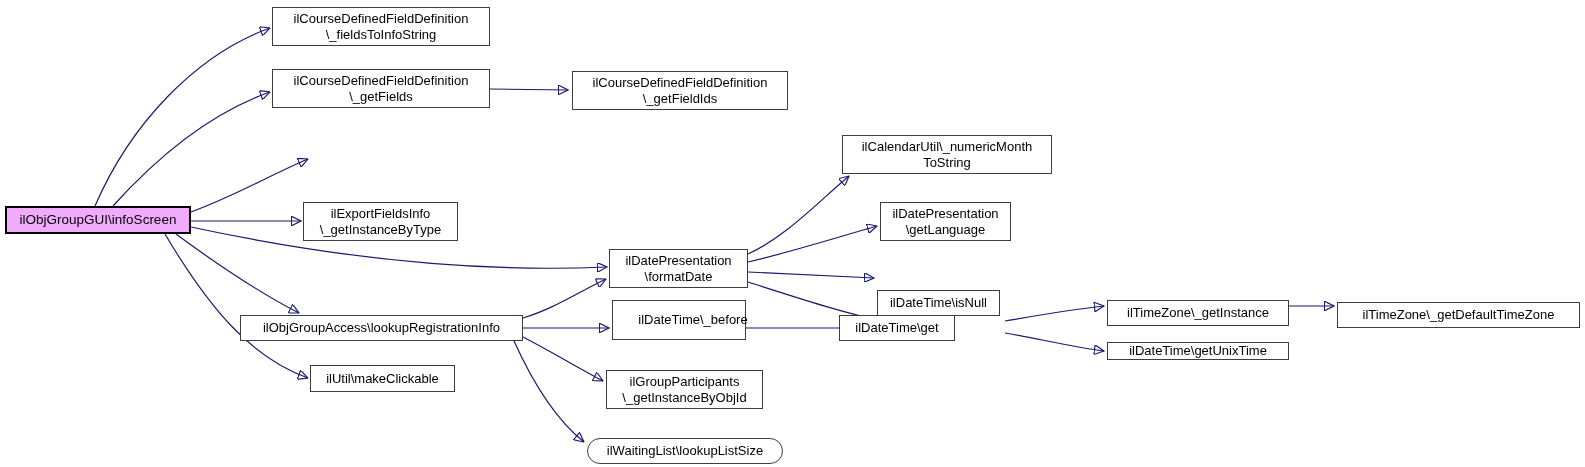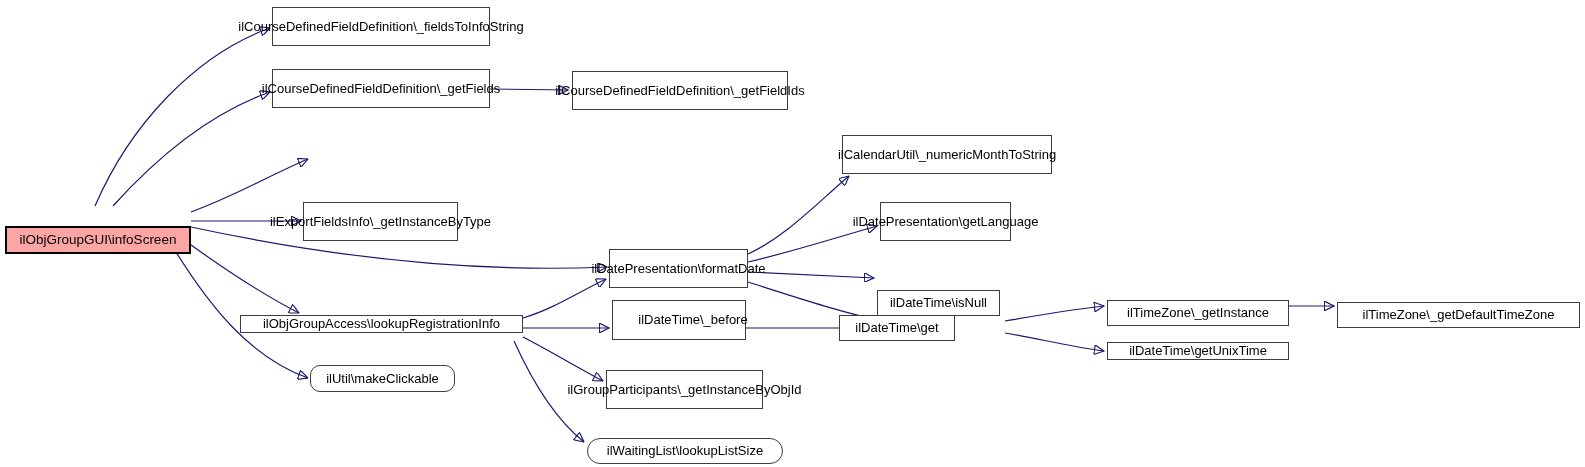--- a/index.html
+++ b/index.html
@@ -21,37 +21,36 @@
     fill: none;
     stroke: #191970;
     stroke-width: 1.2;
   }
   .node {
     position: absolute;
     box-sizing: border-box;
     background: #ffffff;
     border: 1px solid #3d3d3d;
     display: flex;
-    flex-direction: row;
+    flex-direction: column;
     align-items: center;
     justify-content: center;
     text-align: center;
     font-size: 13px;
     line-height: 16px;
     color: #000000;
     white-space: nowrap;
     cursor: pointer;
   }
   .node span { display: block; }
   .node.root {
-    background: #fca5a5;
+    background: #f0abfc;
     border: 2px solid #000000;
     cursor: default;
     font-size: 13.5px;
-    margin-top: 20px;
   }
 </style>
 </head>
 <body>
 
 <div class="diagram">
 
   <svg class="edge-layer" viewBox="0 0 1585 467" xmlns="http://www.w3.org/2000/svg">
     <defs>
       <marker id="arrow" viewBox="0 0 10 10" refX="10" refY="5" markerWidth="9" markerHeight="8" orient="auto-start-reverse">
@@ -117,21 +116,21 @@
 
   <div class="node" style="left:880px; top:202px; width:131px; height:39px;">
     <span>ilDatePresentation</span>
     <span>\getLanguage</span>
   </div>
 
   <div class="node" style="left:877px; top:265px; width:123px; height:26px;margin-top:25px;">
     <span>ilDateTime\isNull</span>
   </div>
 
-  <div class="node" style="left:240px; top:315px; width:283px; height:18px;">
+  <div class="node" style="left:240px; top:315px; width:283px; height:26px;">
     <span>ilObjGroupAccess\lookupRegistrationInfo</span>
   </div>
 
   <div class="node" style="left:612px; top:300px; width:134px; height:40px;padding-left:28px;">
     <span>ilDateTime\_before</span>
   </div>
 
   <div class="node" style="left:839px; top:315px; width:116px; height:26px;">
     <span>ilDateTime\get</span>
   </div>
@@ -141,21 +140,21 @@
   </div>
 
   <div class="node" style="left:1107px; top:342px; width:182px; height:18px;">
     <span>ilDateTime\getUnixTime</span>
   </div>
 
   <div class="node" style="left:1337px; top:302px; width:243px; height:26px;">
     <span>ilTimeZone\_getDefaultTimeZone</span>
   </div>
 
-  <div class="node" style="left:310px; top:365px; width:145px; height:27px;border-radius:10px;">
+  <div class="node" style="left:310px; top:365px; width:145px; height:27px;">
     <span>ilUtil\makeClickable</span>
   </div>
 
   <div class="node" style="left:606px; top:370px; width:157px; height:39px;">
     <span>ilGroupParticipants</span>
     <span>\_getInstanceByObjId</span>
   </div>
 
   <div class="node" style="left:587px; top:438px; width:196px; height:26px;border-radius:13px;">
     <span>ilWaitingList\lookupListSize</span>

